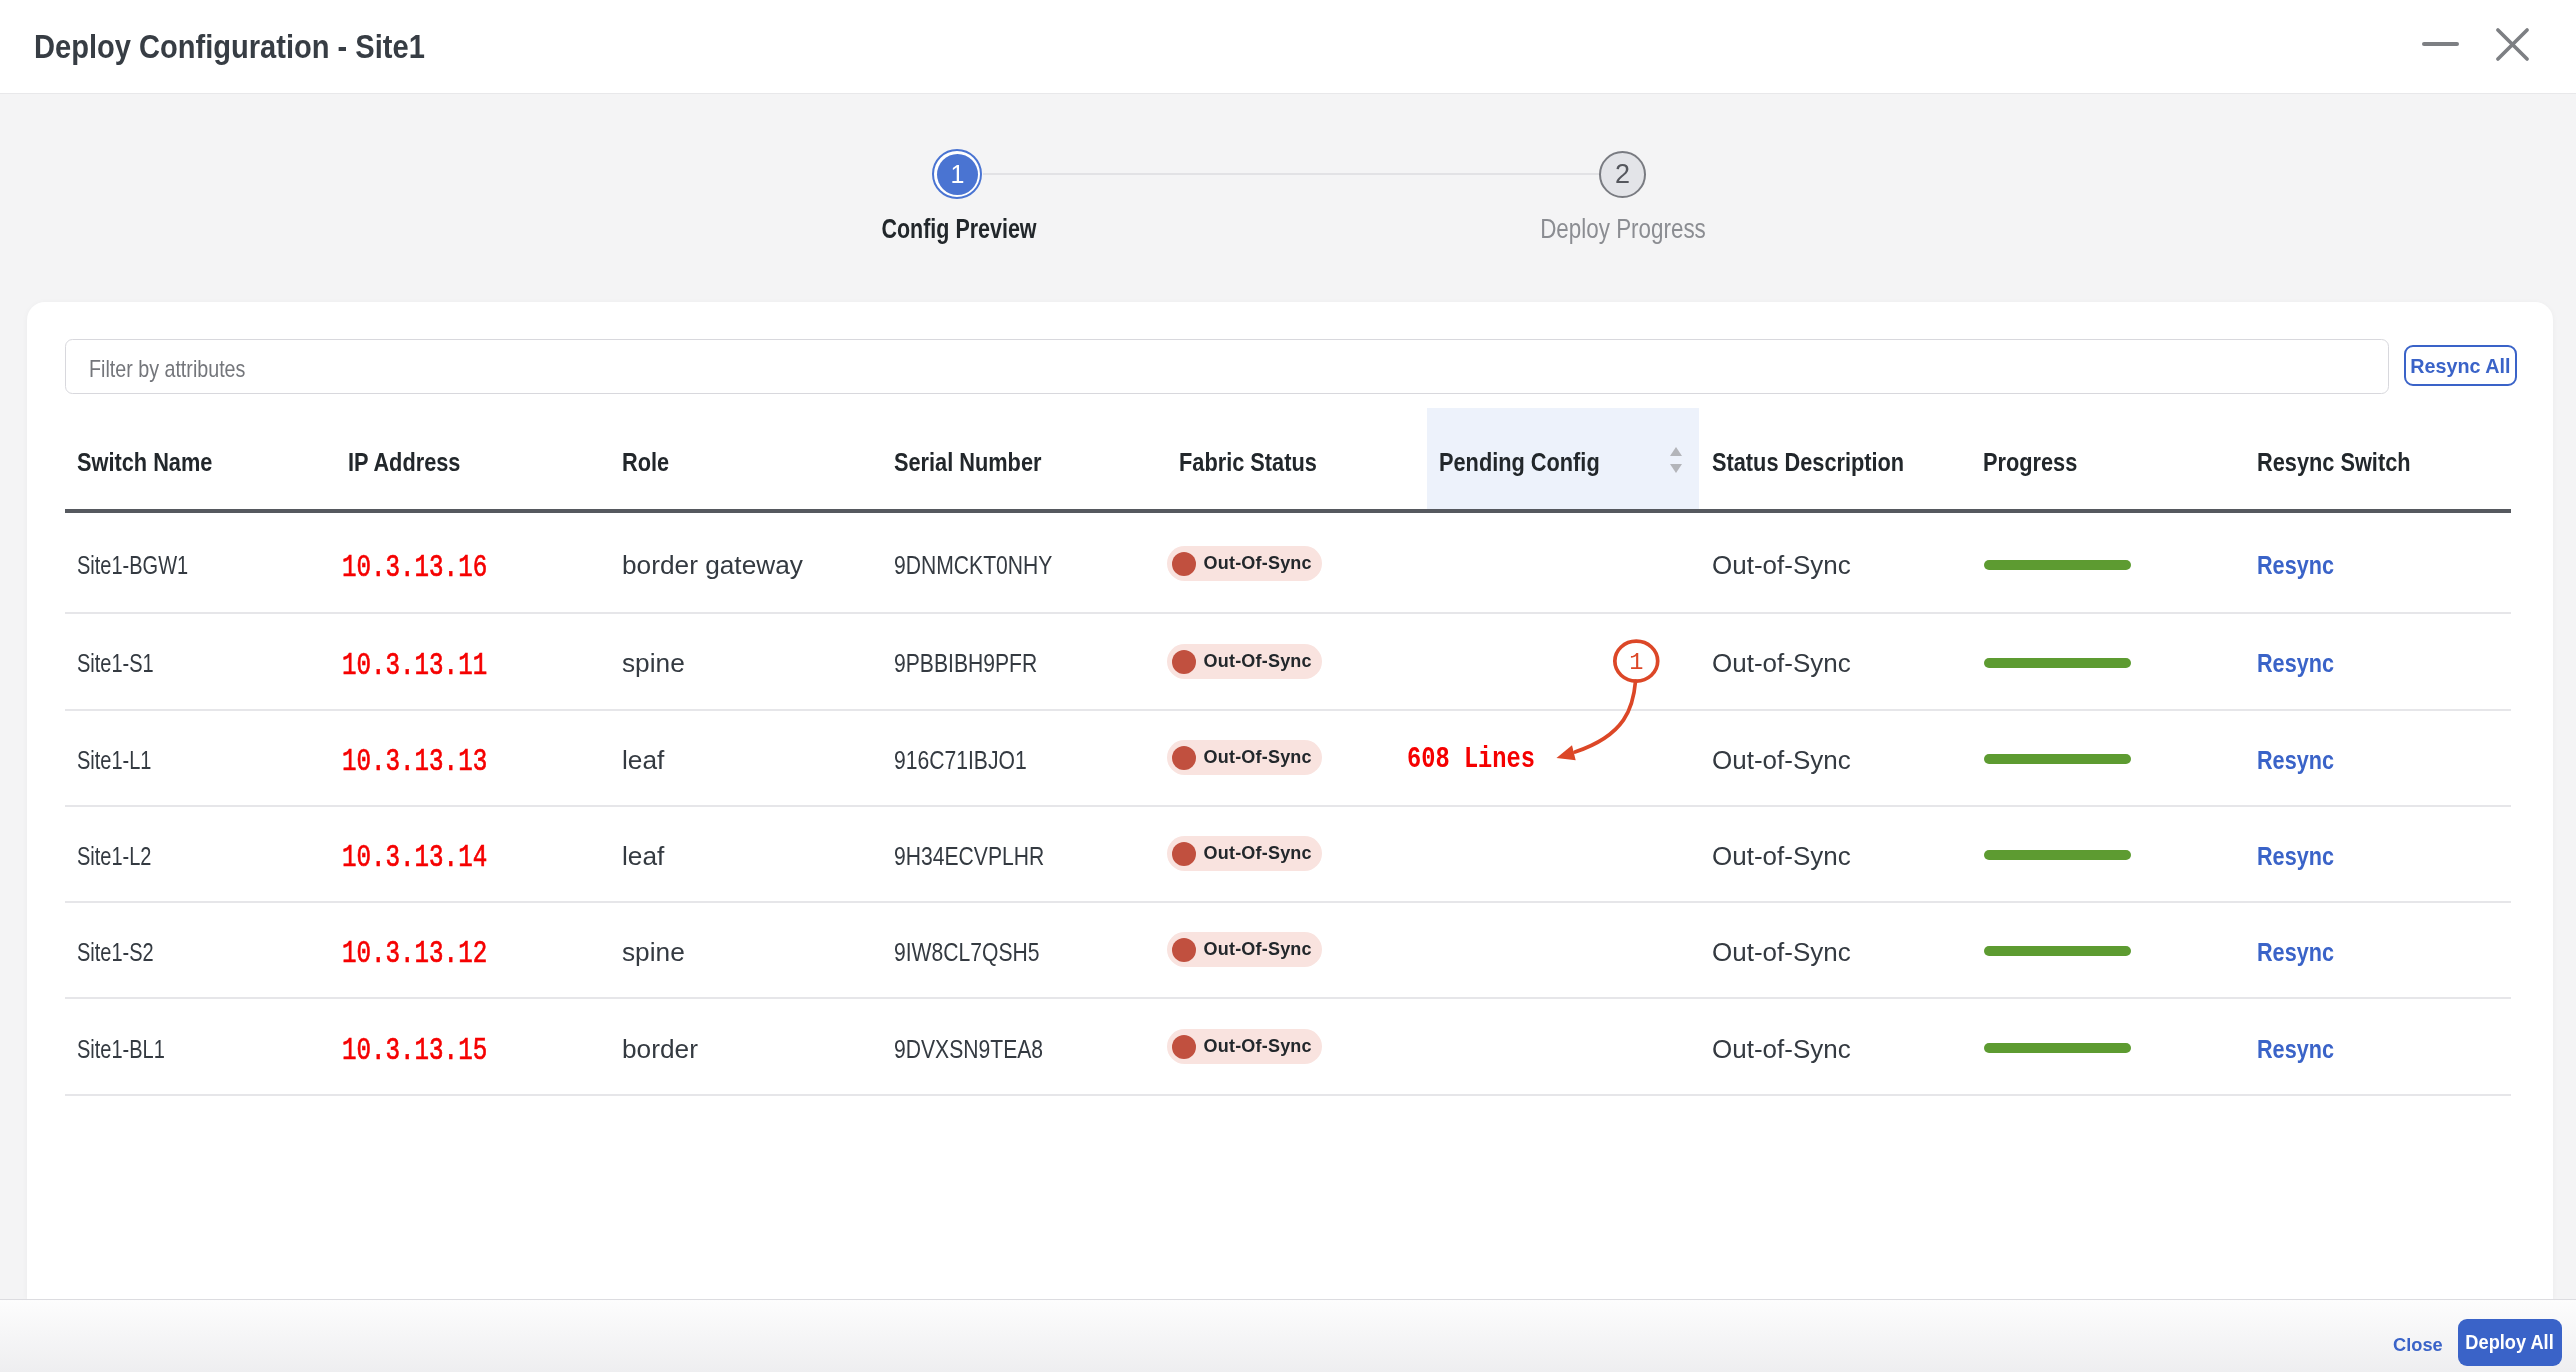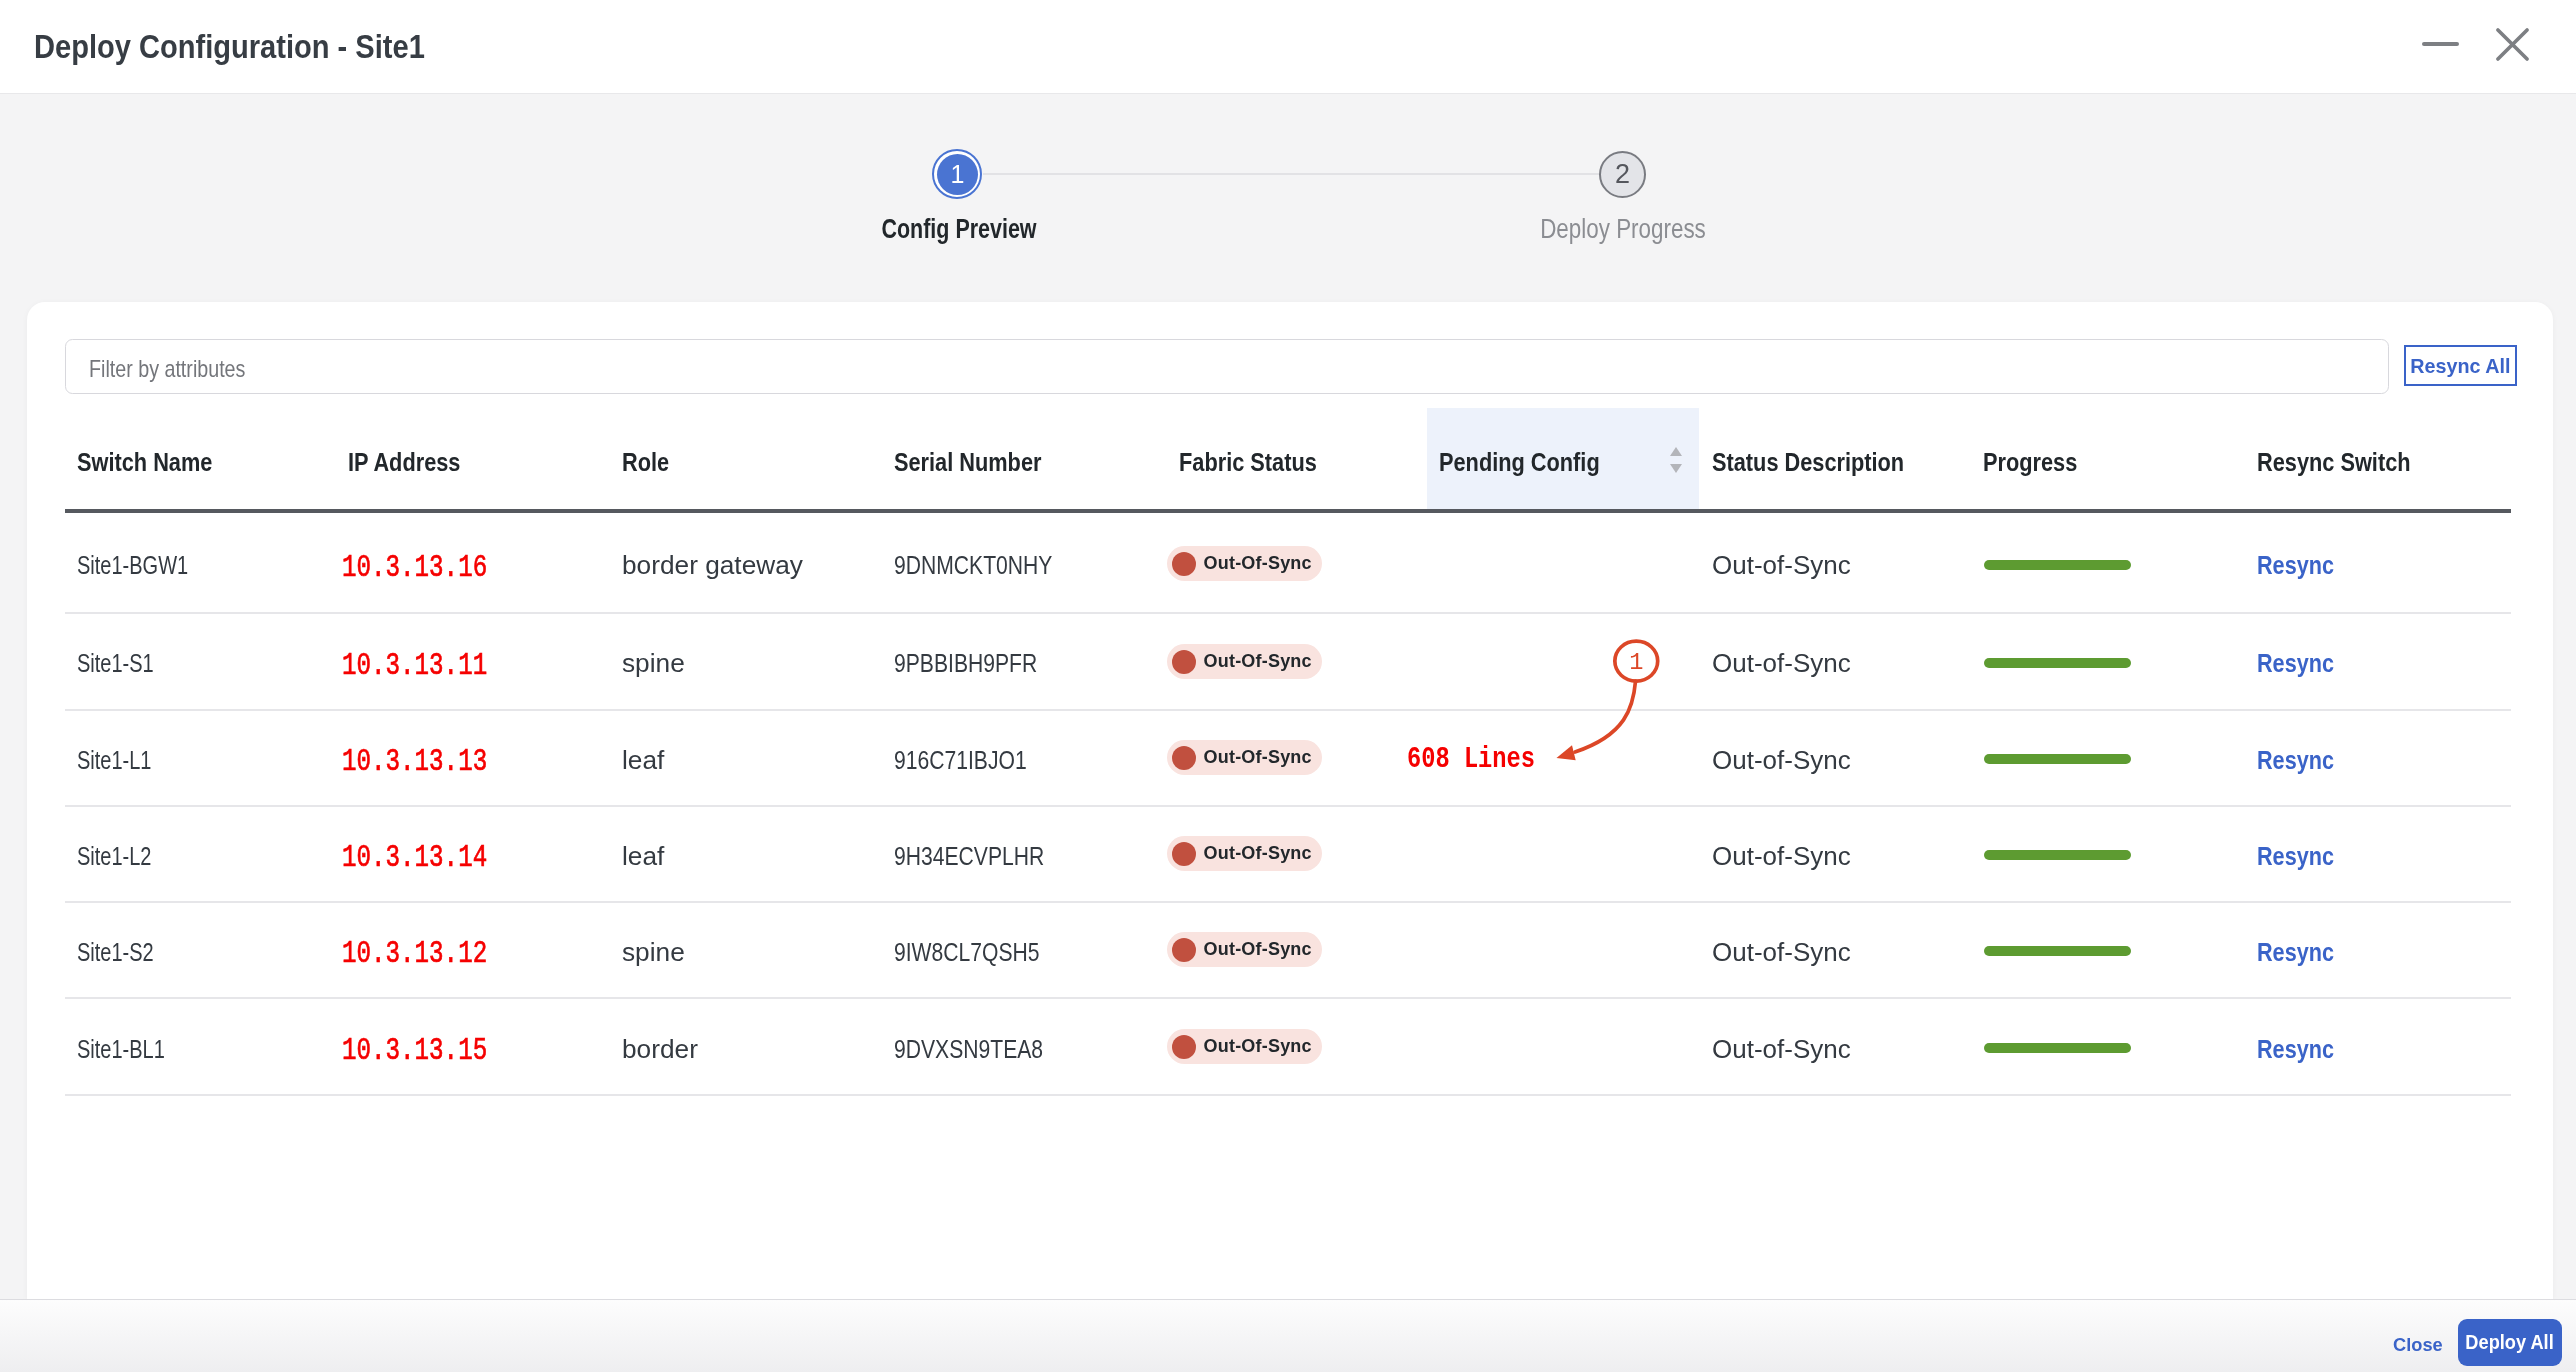--- a/index.html
+++ b/index.html
@@ -19,21 +19,21 @@
 <div style="position:absolute;left:937px;top:154px;width:41px;height:41px;border-radius:50%;background:#4a74d2;color:#fff;font-size:25px;display:flex;align-items:center;justify-content:center;">1</div>
 <div style="position:absolute;left:1599px;top:151px;width:47px;height:47px;border-radius:50%;border:2.2px solid #797b81;background:#e3e4e8;color:#55575d;font-size:27px;display:flex;align-items:center;justify-content:center;">2</div>
 <div style="position:absolute;left:959px;top:216px;transform:translateX(-50%) scaleX(0.795);font-size:27px;font-weight:700;color:#22272b;line-height:1;white-space:nowrap;">Config Preview</div>
 <div style="position:absolute;left:1623px;top:216px;transform:translateX(-50%) scaleX(0.83);font-size:27px;color:#8b8d92;line-height:1;white-space:nowrap;">Deploy Progress</div>
 
 <div style="position:absolute;left:27px;top:302px;width:2526px;height:997px;background:#fff;border-radius:18px 18px 0 0;box-shadow:0 1.5px 6px rgba(0,0,0,0.04);"></div>
 
 <div style="position:absolute;left:65px;top:339px;width:2324px;height:55px;border:1.5px solid #d8d8dd;border-radius:7.4px;background:#fff;"></div>
 <div style="position:absolute;left:89px;top:357px;font-size:24px;color:#74767b;line-height:1;white-space:nowrap;transform:scaleX(0.82);transform-origin:0 0;">Filter by attributes</div>
 
-<div style="position:absolute;left:2404px;top:345px;width:113px;height:41px;border:2.2px solid #3a63c8;border-radius:0;display:flex;align-items:center;justify-content:center;">
+<div style="position:absolute;left:2404px;top:345px;width:113px;height:41px;border:2.2px solid #3a63c8;border-radius:9px;display:flex;align-items:center;justify-content:center;">
   <span style="font-size:21px;font-weight:700;color:#3a63c8;white-space:nowrap;transform:scaleX(0.94);">Resync All</span>
 </div>
 
 <div style="position:absolute;left:1427px;top:408px;width:272px;height:102px;background:#edf2fb;"></div>
 
 <div style="position:absolute;left:1670px;top:447px;width:0;height:0;border-left:6px solid transparent;border-right:6px solid transparent;border-bottom:9.6px solid #b3b5ba;"></div>
 <div style="position:absolute;left:1670px;top:464px;width:0;height:0;border-left:6px solid transparent;border-right:6px solid transparent;border-top:9.6px solid #b3b5ba;"></div>
 
 <div style="position:absolute;left:65px;top:509px;width:2446px;height:3.7px;background:#56595f;"></div>
 

